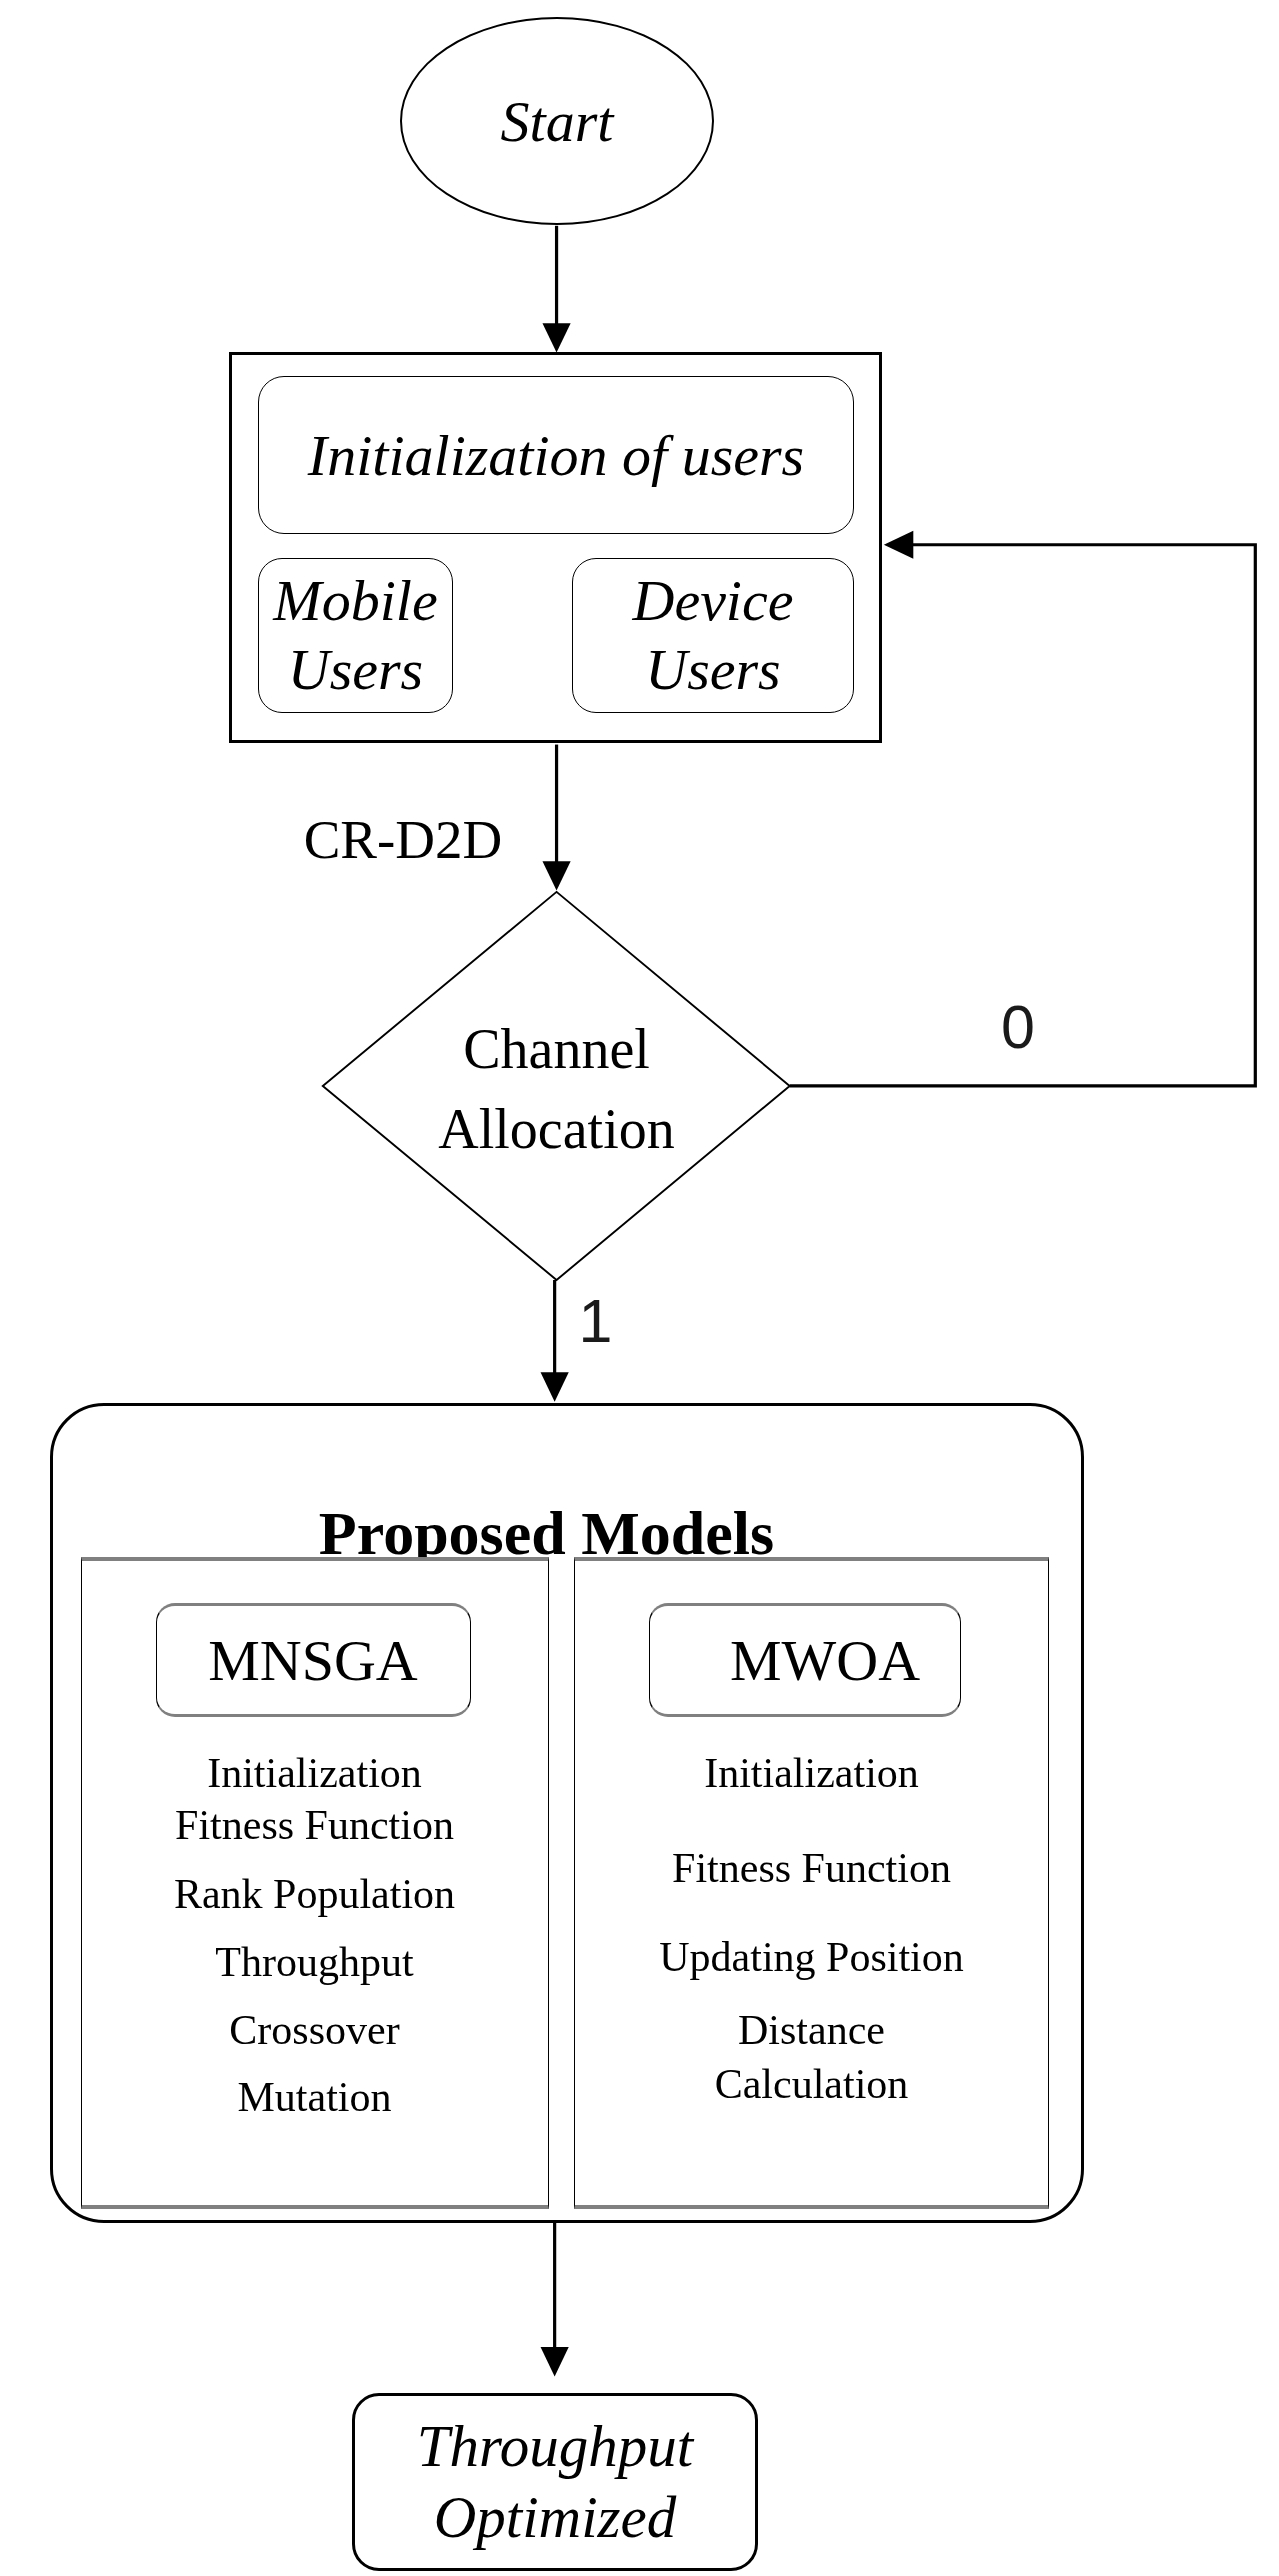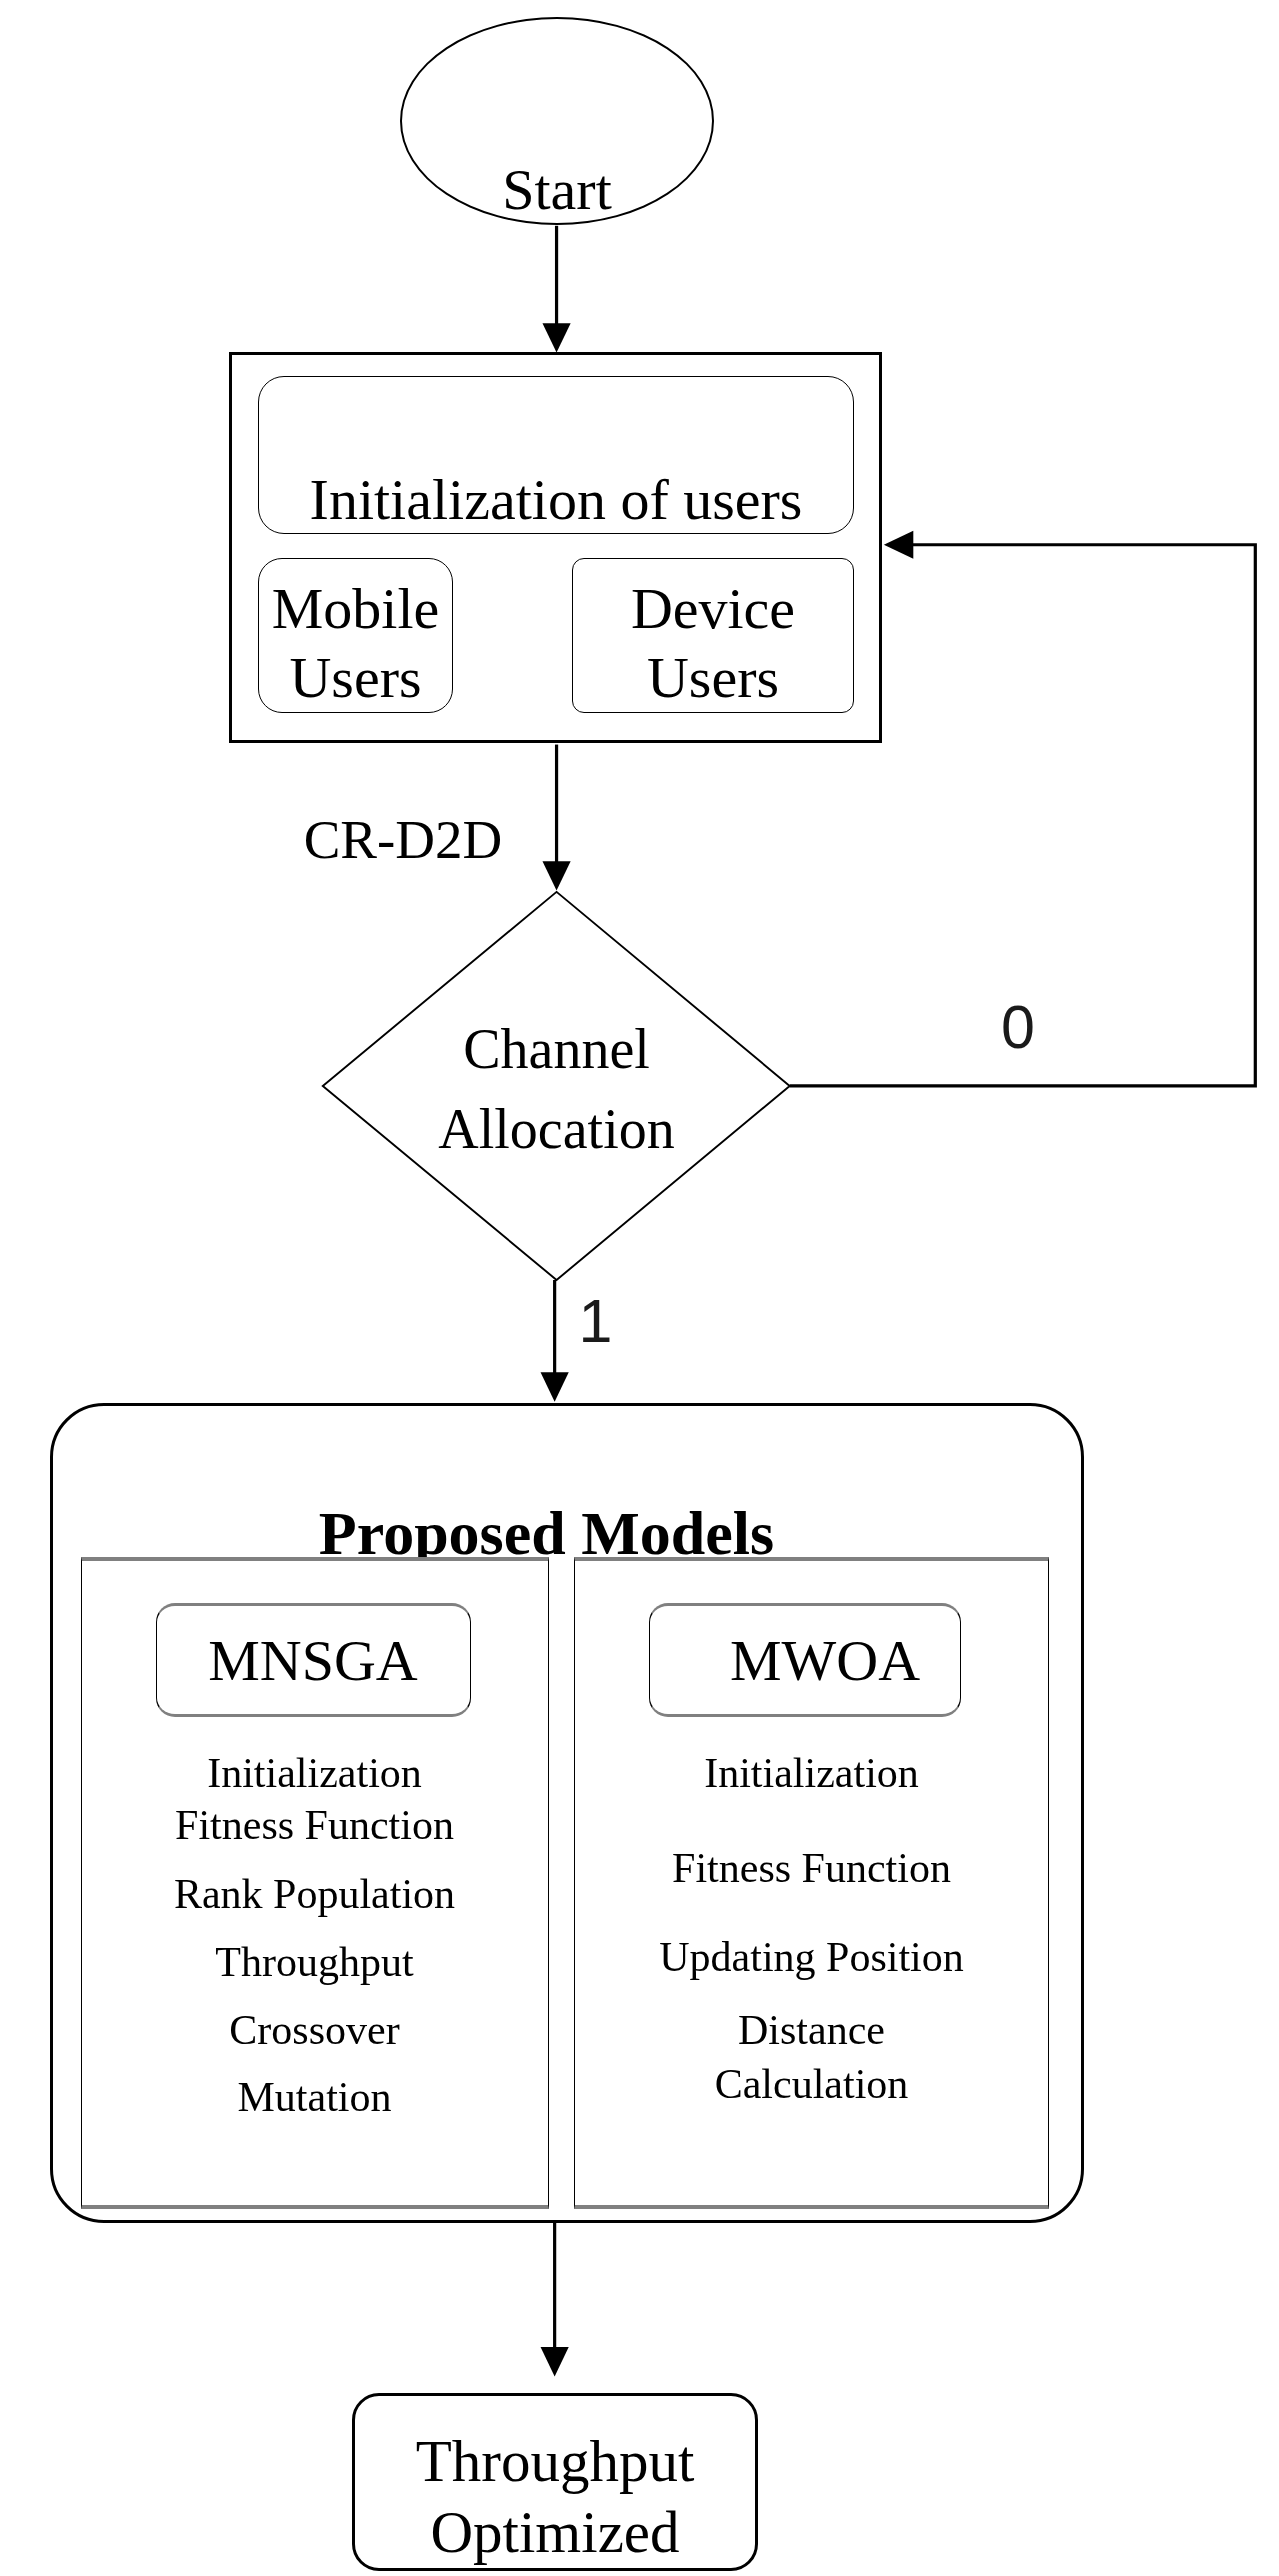--- a/index.html
+++ b/index.html
@@ -1,33 +1,33 @@
 <!DOCTYPE html>
 <html style="font-size:10.3px"><head>
 <meta charset="utf-8">
 <style>
   html,body{margin:0;padding:0;background:#ffffff;}
   .canvas{
     position:relative;width:1279px;height:2576px;background:#ffffff;
     font-family:"Liberation Serif","DejaVu Serif",serif;color:#000;overflow:hidden;
   }
   .connectors{position:absolute;left:0;top:0;z-index:0;}
-  .node{position:absolute;display:flex;align-items:flex-end;justify-content:center;
-        text-align:center;box-sizing:border-box;background:#fff;z-index:2;}
+  .node{position:absolute;display:flex;align-items:center;justify-content:center;
+        text-align:center;box-sizing:border-box;background:#fff;z-index:2;font-style:italic;}
   
   .start-ellipse{left:400px;top:17.3px;width:314px;height:208px;border:2.6px solid #000;
                  border-radius:50%;font-size:58px;}
   
   .init-box{left:229px;top:352px;width:653px;height:391px;border:3.2px solid #000;}
   .init-title{left:258px;top:376px;width:596px;height:158px;border:1.9px solid #000;
               border-radius:26px;font-size:58px;}
   .mobile-box{left:258px;top:558px;width:195px;height:155px;border:1.9px solid #000;
               border-radius:24px;font-size:58px;line-height:1.18;}
   .device-box{left:572px;top:558px;width:282px;height:155px;border:1.9px solid #000;
-              border-radius:12px;font-size:58px;line-height:1.18;}
+              border-radius:24px;font-size:58px;line-height:1.18;}
   
   .flabel{position:absolute;text-align:center;z-index:2;background:transparent;}
   .cr-d2d{left:275px;top:808px;width:256px;font-size:55px;text-align:center;}
   .decision-text{left:390px;top:1010px;width:333px;font-size:56px;line-height:1.42;
                  background:transparent;}
   .branch{font-family:"Liberation Sans","DejaVu Sans",sans-serif;font-size:61px;color:#1a1a1a;}
   .zero-label{left:954px;top:992px;width:128px;}
   .one-label{left:557px;top:1286px;width:77px;}
   
   .pm-container{position:absolute;left:50px;top:1403px;width:1034px;height:820px;

